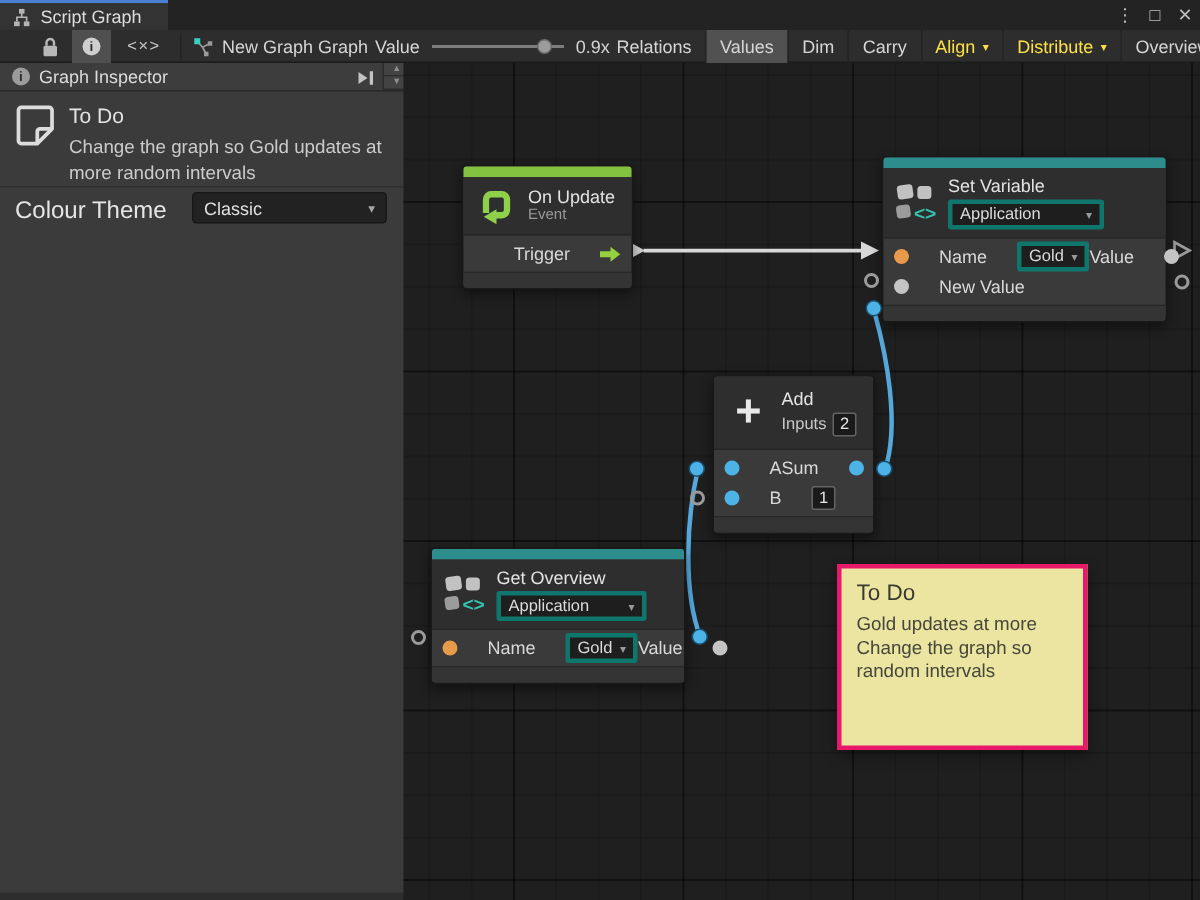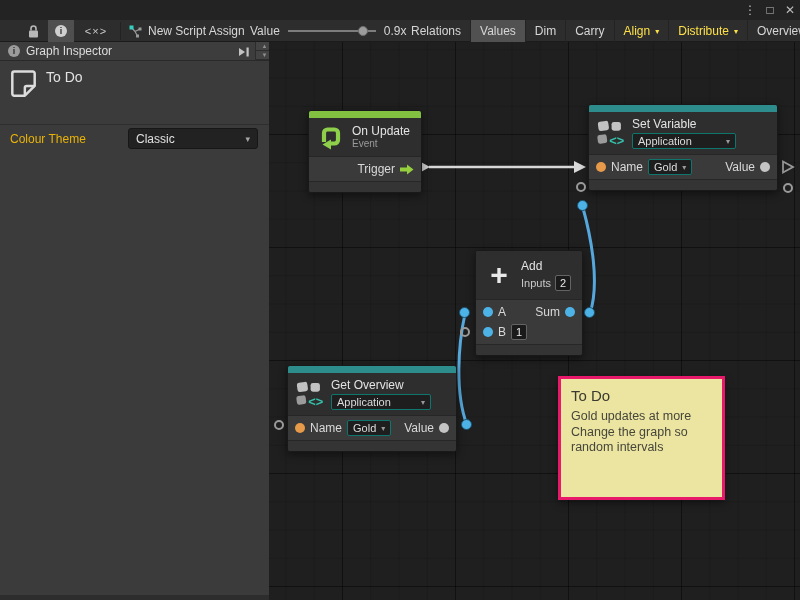--- a/index.html
+++ b/index.html
@@ -47,21 +47,21 @@
   .insp-info { width:12px; height:12px; border-radius:50%; background:#9c9c9c; color:#2d2d2d;
                font-size:9px; font-weight:bold; display:flex; align-items:center; justify-content:center; }
   .insp-right { position:absolute; right:22px; top:2px; width:16px; height:15px; display:flex; align-items:center; justify-content:center; }
   .scrollcol { position:absolute; right:1px; top:0; width:18px; height:19px; border-left:1px solid #2c2c2c; }
   .scrollcol .sb { height:9px; display:flex; align-items:center; justify-content:center;
                    font-size:6px; color:#8f8f8f; background:#434343; border-bottom:1px solid #2c2c2c; }
   .todo-icon { position:absolute; left:9px; top:27px; }
   .todo-title { position:absolute; left:46px; top:27px; font-size:14px; color:#e2e2e2; }
   .todo-desc { position:absolute; left:46px; top:48px; width:214px; font-size:12.5px; line-height:17px; color:#cbcbcb; }
   .insp-divider { position:absolute; left:0; top:82px; width:274px; height:1px; background:#2e2e2e; }
-  .theme-label { position:absolute; left:10px; top:90px; font-size:12px; color:#eab308;text-align:center; }
+  .theme-label { position:absolute; left:10px; top:90px; font-size:16px; color:#e5e5e5;text-align:center; }
   .theme-select { position:absolute; left:128px; top:86px; width:130px; height:21px; background:#222222;
                   border:1px solid #171717; border-radius:3px; display:flex; align-items:center;
                   justify-content:space-between; padding:0 7px; font-size:12px; color:#e0e0e0; }
   .theme-select .dd-caret { color:#a5a5a5; font-size:9px; }
   .insp-bottom { position:absolute; left:0; bottom:0; width:274px; height:5px; background:#2d2d2d; }
 
   
   .canvas { position:absolute; left:269px; top:42px; width:618px; height:558px; background-color:#1f1f1f;
     background-image:
       linear-gradient(to right, rgba(0,0,0,0.38) 1px, transparent 1px),
@@ -77,26 +77,26 @@
   .node { position:absolute; z-index:2; background:#3a3a3a; border:1px solid #191919; border-radius:3px;
           box-shadow:0 3px 8px rgba(0,0,0,0.45); color:#d9d9d9; }
   .colorbar { height:7px; border-radius:2px 2px 0 0; }
   .bar-green { background:#83c140; }
   .bar-teal { background:#2d8d8d; }
   .nhead { background:#2e2e2e; display:flex; align-items:center; gap:7px; padding:5px 8px;
            border-bottom:1px solid #262626; }
   .ntitle { font-size:12px; color:#e3e3e3; line-height:14px; }
   .nsub { font-size:10px; color:#9a9a9a; line-height:12px; }
   .ndrop { display:inline-flex; align-items:center; justify-content:space-between; gap:5px;
-           background:#1e1e1e; border:1px solid #0f766e; border-radius:2px; padding:1px 5px;
+           background:#1e1e1e; border:3px solid #0f766e; border-radius:2px; padding:1px 5px;
            font-size:11px; color:#dcdcdc; margin-top:2px; }
   .ndrop .dd-caret { color:#999; font-size:8px; margin-left:0; }
   .nports { padding:2px 0; }
   .prow { display:flex; justify-content:space-between; align-items:center; height:20px; padding:0 7px; font-size:12px; }
-  .pgrp { display:flex; align-items:center; gap:5px; white-space:nowrap; }
+  .pgrp { display:flex; align-items:center; gap:20px; white-space:nowrap; }
   .dot { width:10px; height:10px; border-radius:50%; flex:none; }
   .dot-blue { background:#4db3e6; }
   .dot-orange { background:#e79a49; }
   .dot-gray { background:#c4c4c4; }
   .valbox { background:#1a1a1a; border:1px solid #646464; border-radius:2px; min-width:16px; height:16px;
             display:inline-flex; align-items:center; justify-content:center; padding:0 4px;
             font-size:11px; color:#e8e8e8; }
   .nfoot { height:11px; background:#343434; border-top:1px solid #272727; border-radius:0 0 3px 3px; }
   .plus-glyph { font-size:30px; font-weight:bold; color:#e9e9e9; line-height:28px; width:30px; text-align:center; }
 
@@ -111,20 +111,29 @@
             box-shadow:0 3px 8px rgba(0,0,0,0.4); }
   .sticky-title { font-size:15px; color:#3a3a30; margin-bottom:5px; }
   .sticky-line { display:block; font-size:12.5px; line-height:15.5px; color:#46463b; }
 </style>
 </head>
 <body>
 
 <div id="app">
 
   <div class="titlebar">
+    <div class="tab">
+      <svg width="13" height="13" viewBox="0 0 14 14">
+        <path d="M7 4 V7 M7 7 H3.5 V10 M7 7 H10.5 V10" stroke="#b5b5b5" stroke-width="1.2" fill="none"></path>
+        <rect x="5" y="1" width="4" height="3.4" fill="#b5b5b5"></rect>
+        <rect x="1.5" y="10" width="4" height="3.4" fill="#b5b5b5"></rect>
+        <rect x="8.5" y="10" width="4" height="3.4" fill="#b5b5b5"></rect>
+      </svg>
+      <span>Script Graph</span>
+    </div>
     <div class="win-controls">
       <span class="win-btn">⋮</span>
       <span class="win-btn">□</span>
       <span class="win-btn">✕</span>
     </div>
   </div>
 
   <div class="toolbar">
     <div class="tb-btn tb-ico" style="left:20px;">
       <svg width="11" height="13" viewBox="0 0 11 13">
@@ -139,21 +148,21 @@
       <span class="code-glyph">&lt;×&gt;</span>
     </div>
     <div class="tb-sep" style="left:120px;"></div>
     <div class="newgraph">
       <svg width="14" height="14" viewBox="0 0 14 14">
         <path d="M3.5 3.5 L7 7.5 L12 5 M7 7.5 L9.5 12" stroke="#9a9a9a" stroke-width="1.2" fill="none"></path>
         <rect x="1.5" y="1.5" width="4" height="4" fill="#35d0c0"></rect>
         <rect x="10.5" y="3.5" width="3" height="3" fill="#9a9a9a"></rect>
         <rect x="8" y="10.5" width="3" height="3" fill="#9a9a9a"></rect>
       </svg>
-      <span>New Script Assign</span>
+      <span>New Graph Graph</span>
     </div>
     <div class="zoomgrp">
       <span>Value</span>
       <div class="slider">
         <div class="track"></div>
         <div class="handle"></div>
       </div>
       <span>0.9x</span>
     </div>
     <div class="tb-buttons">
@@ -200,20 +209,21 @@
       </div>
     </div>
 
     <div class="todo-icon">
       <svg width="29" height="29" viewBox="0 0 28 28">
         <path d="M5 2.5 h18 a1.8 1.8 0 0 1 1.8 1.8 v12 l-9.5 9.5 h-10.3 a1.8 1.8 0 0 1 -1.8 -1.8 v-19.7 a1.8 1.8 0 0 1 1.8 -1.8 z" fill="none" stroke="#dcdcdc" stroke-width="2.4" stroke-linejoin="round"></path>
         <path d="M15.3 25.8 v-7.7 a1.8 1.8 0 0 1 1.8 -1.8 h7.7" fill="none" stroke="#dcdcdc" stroke-width="2.4"></path>
       </svg>
     </div>
     <div class="todo-title">To Do</div>
+    <div class="todo-desc">Change the graph so Gold updates at more random intervals</div>
     <div class="insp-divider"></div>
     <div class="theme-label">Colour Theme</div>
     <div class="theme-select">
       <span>Classic</span>
       <span class="dd-caret">▾</span>
     </div>
     <div class="insp-bottom"></div>
   </div>
 
   <div class="canvas">
@@ -281,20 +291,26 @@
             <div class="ndrop" style="margin-top:0;">
               <span>Gold</span>
               <span class="dd-caret">▾</span>
             </div>
           </div>
           <div class="pgrp">
             <span>Value</span>
             <span class="dot dot-gray"></span>
           </div>
         </div>
+        <div class="prow">
+          <div class="pgrp">
+            <span class="dot dot-gray"></span>
+            <span>New Value</span>
+          </div>
+        </div>
       </div>
       <div class="nfoot"></div>
     </div>
 
     <div class="node" style="left:206px;top:208px;width:108px;">
       <div class="nhead" style="border-radius:3px 3px 0 0; padding:8px 8px;">
         <span class="plus-glyph">+</span>
         <div>
           <div class="ntitle">Add</div>
           <div class="pgrp" style="gap:4px;margin-top:2px;">

